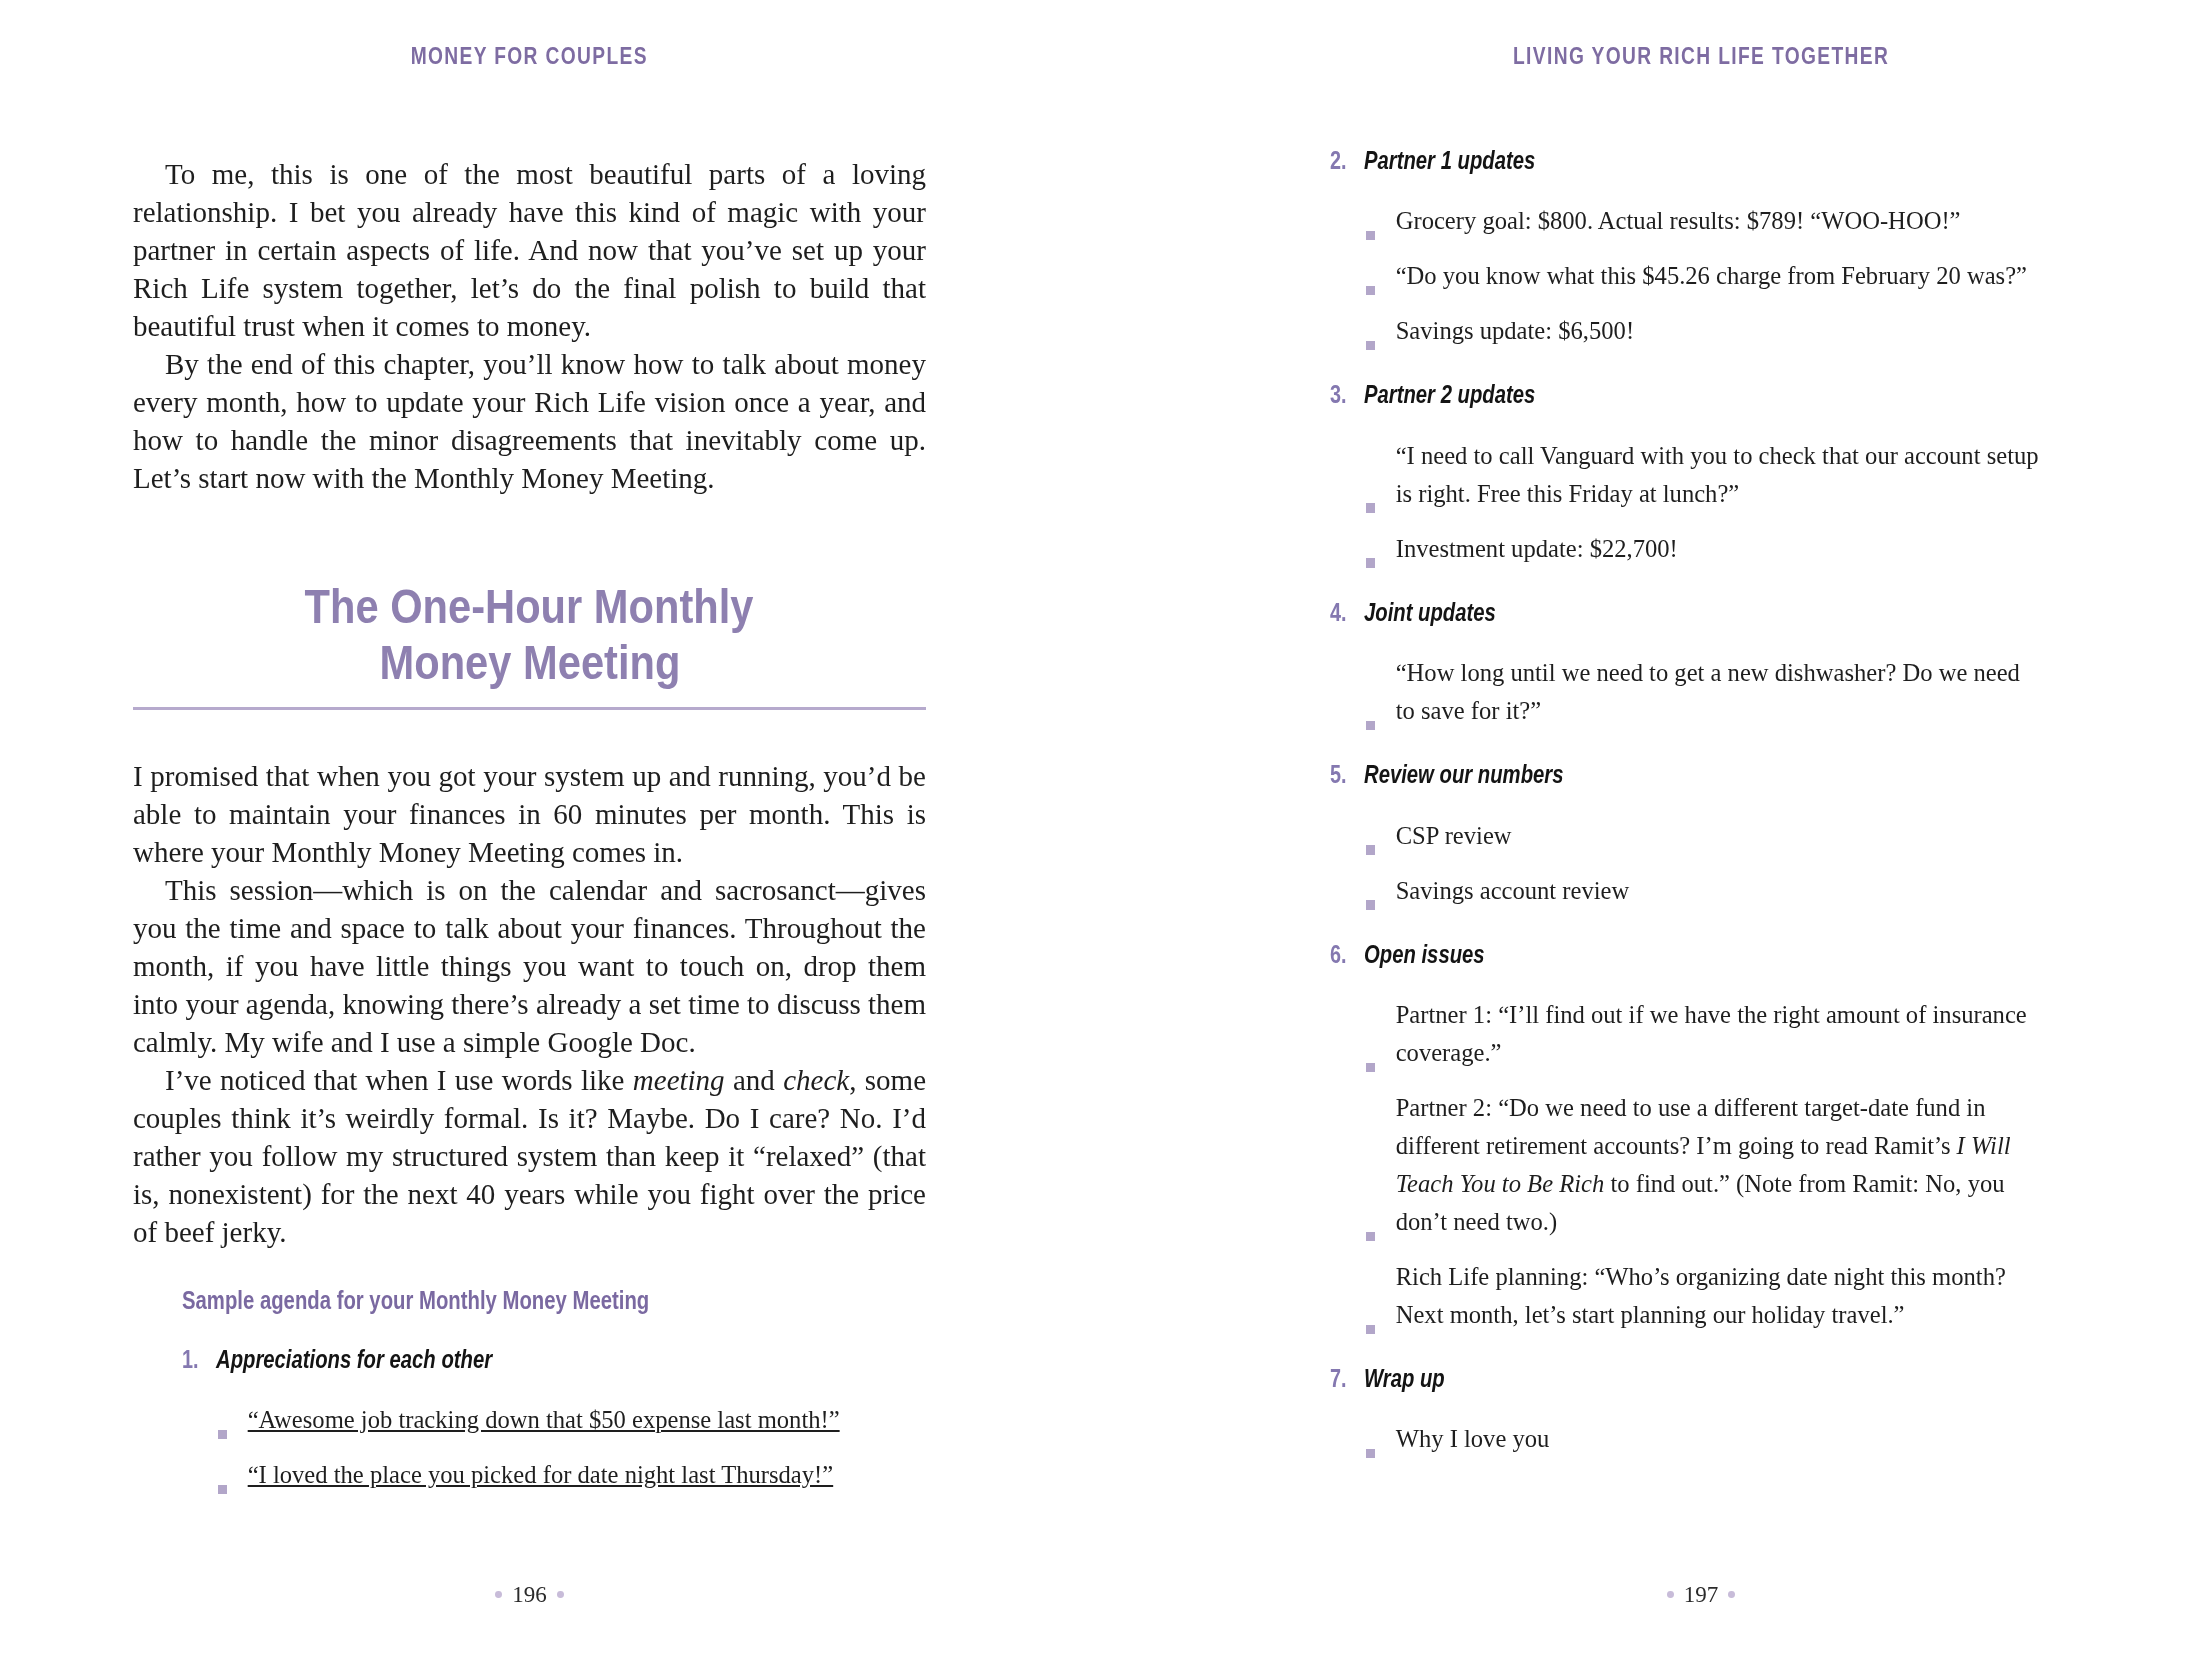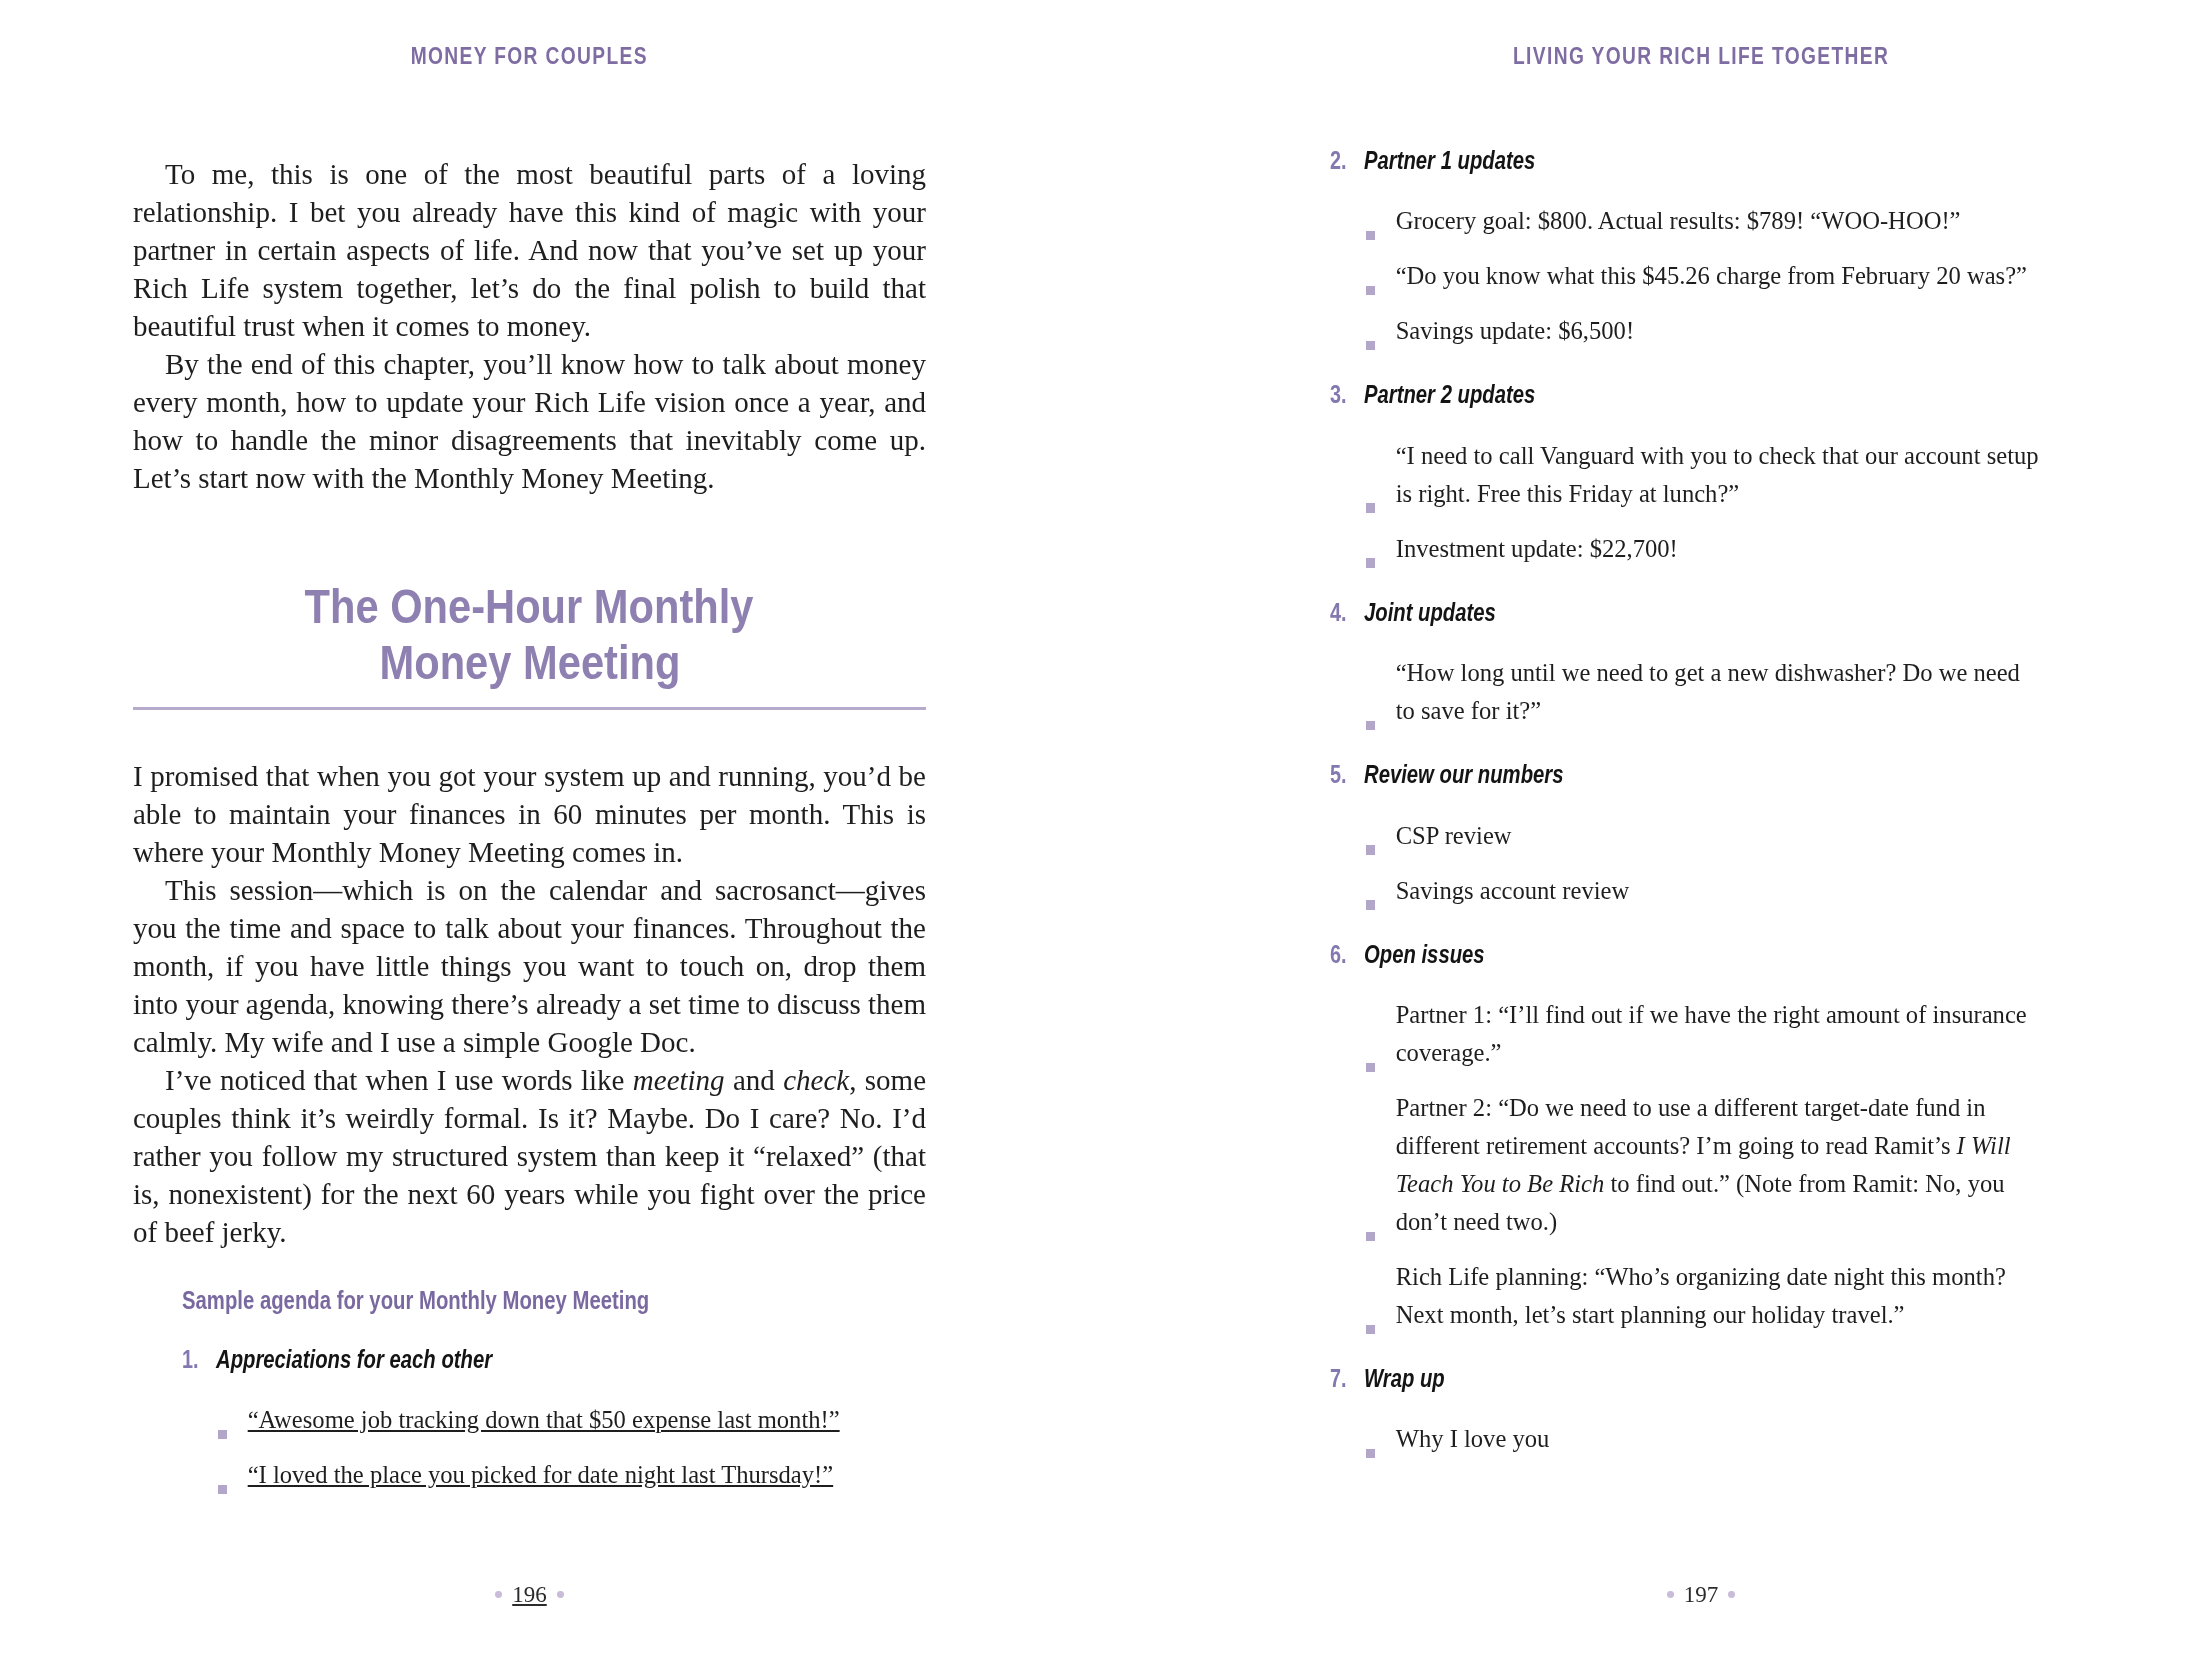--- a/index.html
+++ b/index.html
@@ -43,21 +43,21 @@
     font:italic 700 26px/34px "Liberation Sans",sans-serif;color:#141414;}
 
   .bullet{display:flex;margin:0 0 17px 0;align-items:flex-end;}
   .bullet .sq{flex:none;width:9.3px;height:9.3px;background:#b2a6c9;margin:14.4px 0 0 36px;}
   .bullet .btxt{margin-left:20.4px;width:649px;font-size:24.6px;line-height:38px;
     text-align:left;color:#1e1e1e;}
   .btxt i{font-style:italic;}
 
   .pagenum{position:absolute;bottom:47px;text-align:center;
     font:23px/25.4px "Liberation Serif",serif;color:#2b2b2b;}
-  #page-left .pagenum{left:133px;width:793px;text-decoration:underline;}
+  #page-left .pagenum{left:133px;width:793px;}
   #page-right .pagenum{left:227px;width:742px;}
   .dot{display:inline-block;width:6.8px;height:6.8px;border-radius:50%;background:#c8bcd9;
     vertical-align:middle;margin:0 10.2px;position:relative;top:-1.7px;}
 </style>
 </head>
 <body>
 
 <div class="page" id="page-left">
   <div class="col">
     <div class="runhead">
@@ -71,21 +71,21 @@
 
     <div class="section-heading">
       <span class="hl"><span>The One-Hour Monthly</span></span>
       <span class="hl"><span>Money Meeting</span></span>
     </div>
     <div class="divider"></div>
 
     <div class="paras2">
       <p class="body">I promised that when you got your system up and running, you’d be able to maintain your finances in 60 minutes per month. This is where your Monthly Money Meeting comes in.</p>
       <p class="body indent">This session—which is on the calendar and sacrosanct—gives you the time and space to talk about your finances. Throughout the month, if you have little things you want to touch on, drop them into your agenda, knowing there’s already a set time to discuss them calmly. My wife and I use a simple Google Doc.</p>
-      <p class="body indent"><span>I’ve noticed that when I use words like </span><i>meeting</i><span> and </span><i>check</i><span>, some couples think it’s weirdly formal. Is it? Maybe. Do I care? No. I’d rather you follow my structured system than keep it “relaxed” (that is, nonexistent) for the next 60 years while you fight over the price of beef jerky.</span></p>
+      <p class="body indent"><span>I’ve noticed that when I use words like </span><i>meeting</i><span> and </span><i>check</i><span>, some couples think it’s weirdly formal. Is it? Maybe. Do I care? No. I’d rather you follow my structured system than keep it “relaxed” (that is, nonexistent) for the next 40 years while you fight over the price of beef jerky.</span></p>
     </div>
 
     <div class="agenda">
       <div class="agenda-heading">
         <span>Sample agenda for your Monthly Money Meeting</span>
       </div>
 
       <div class="items">
         <div class="item">
           <span class="num"><span>1.</span></span>

